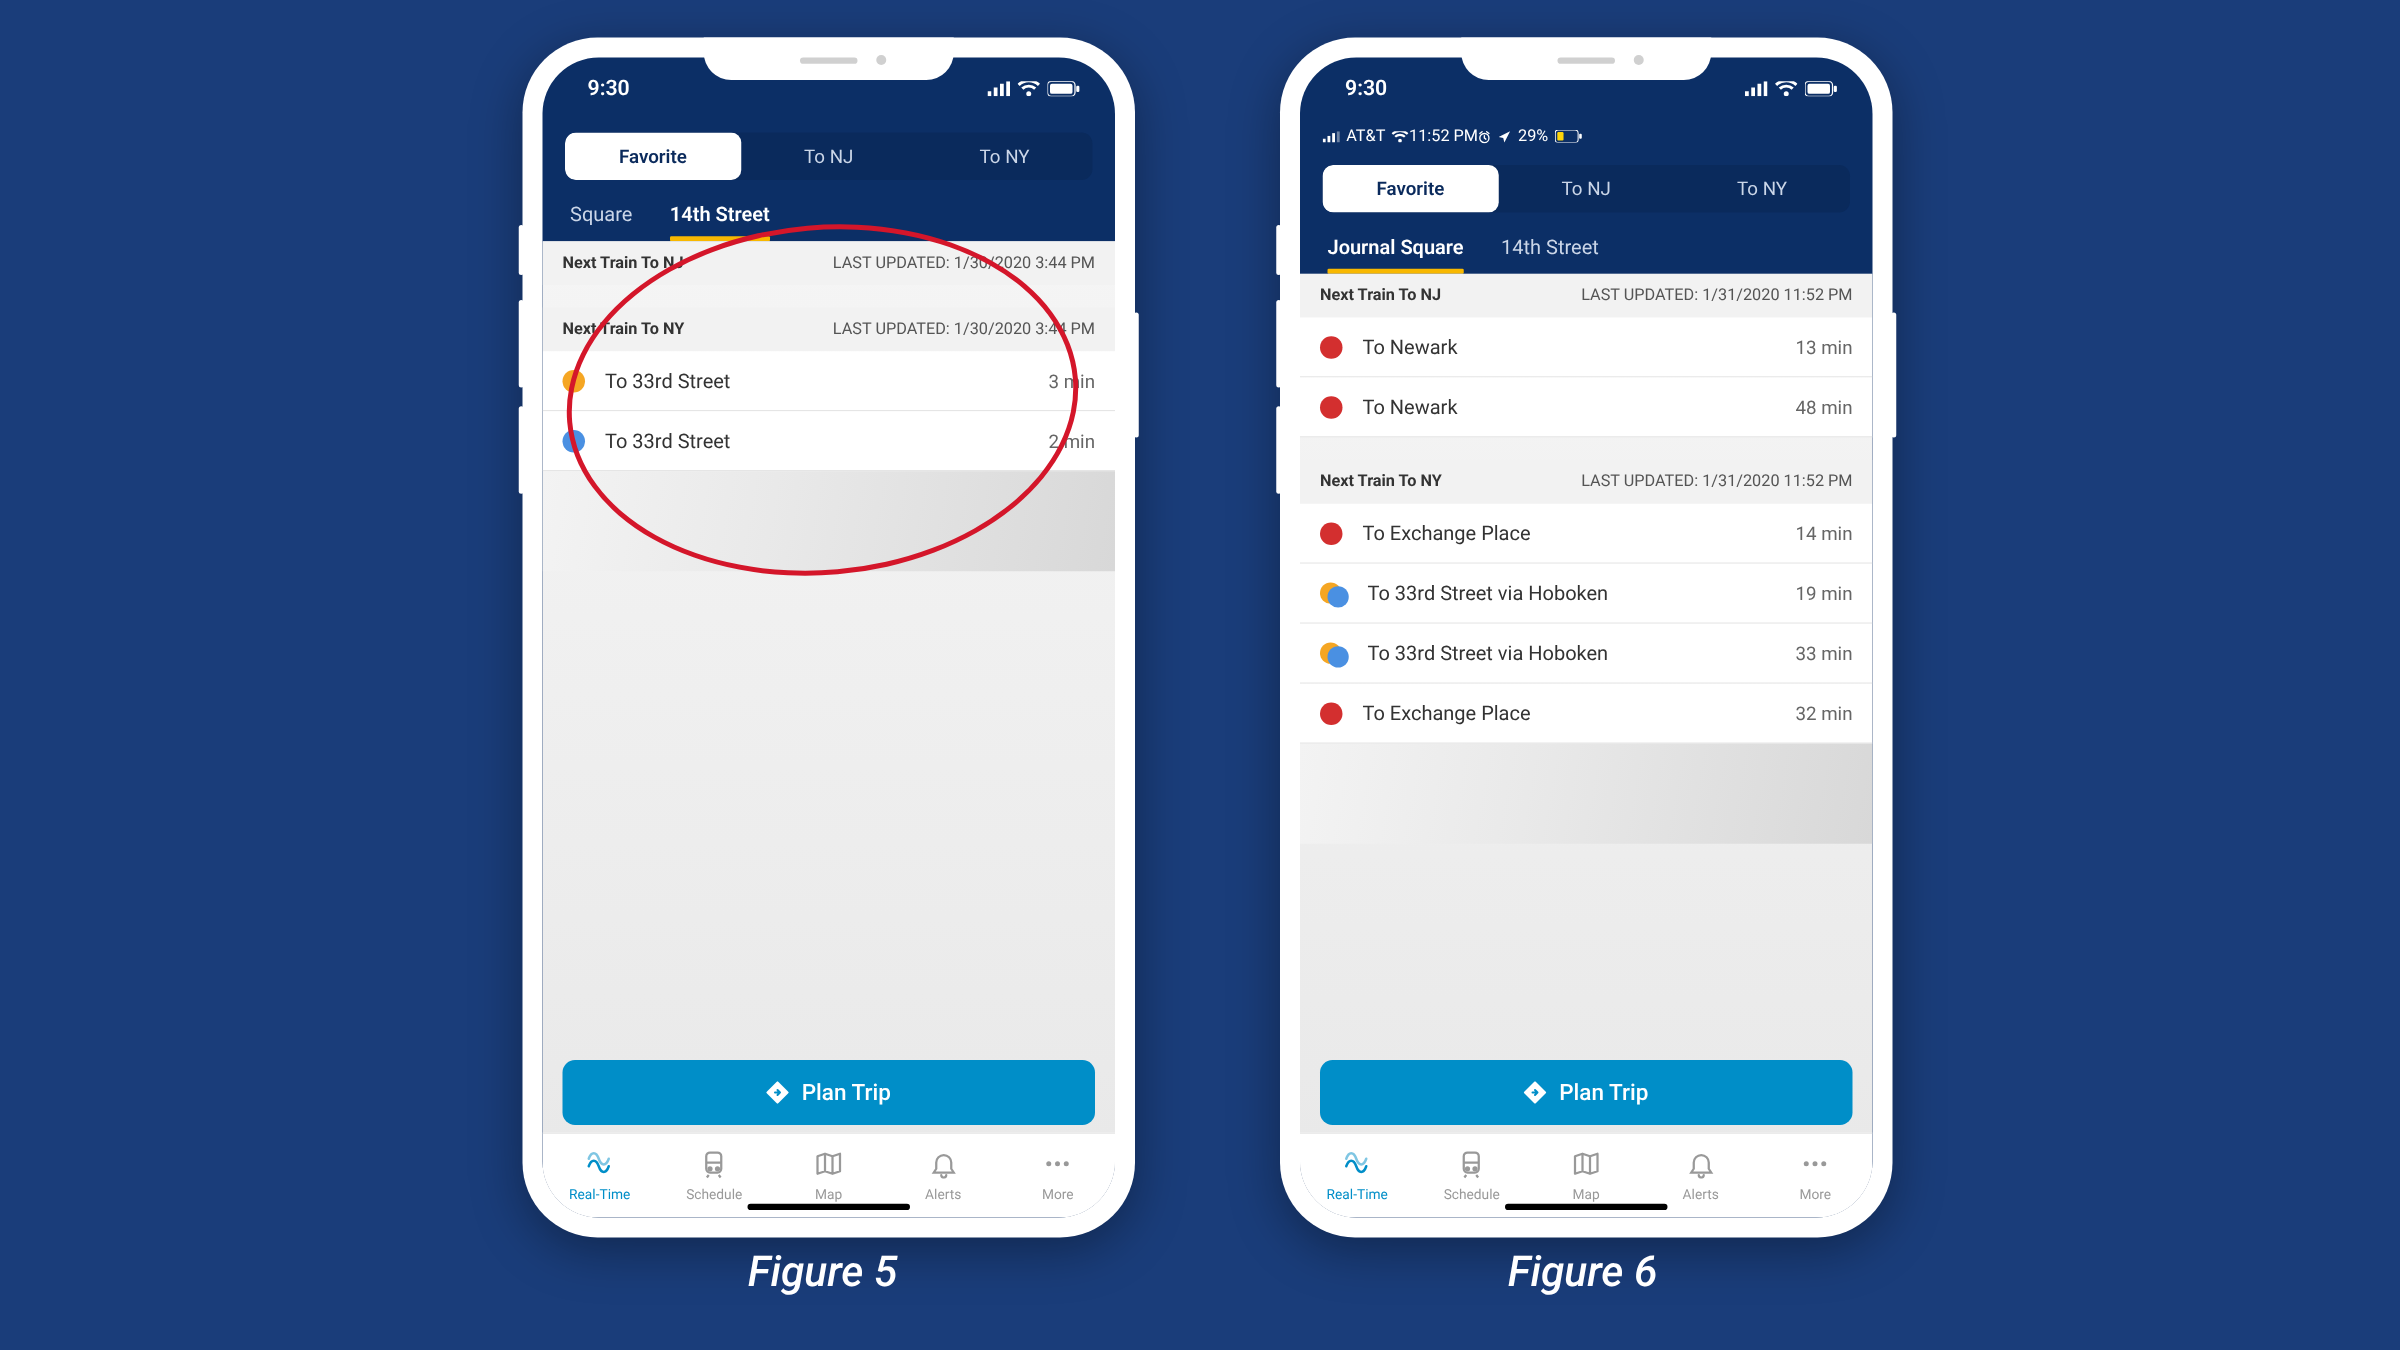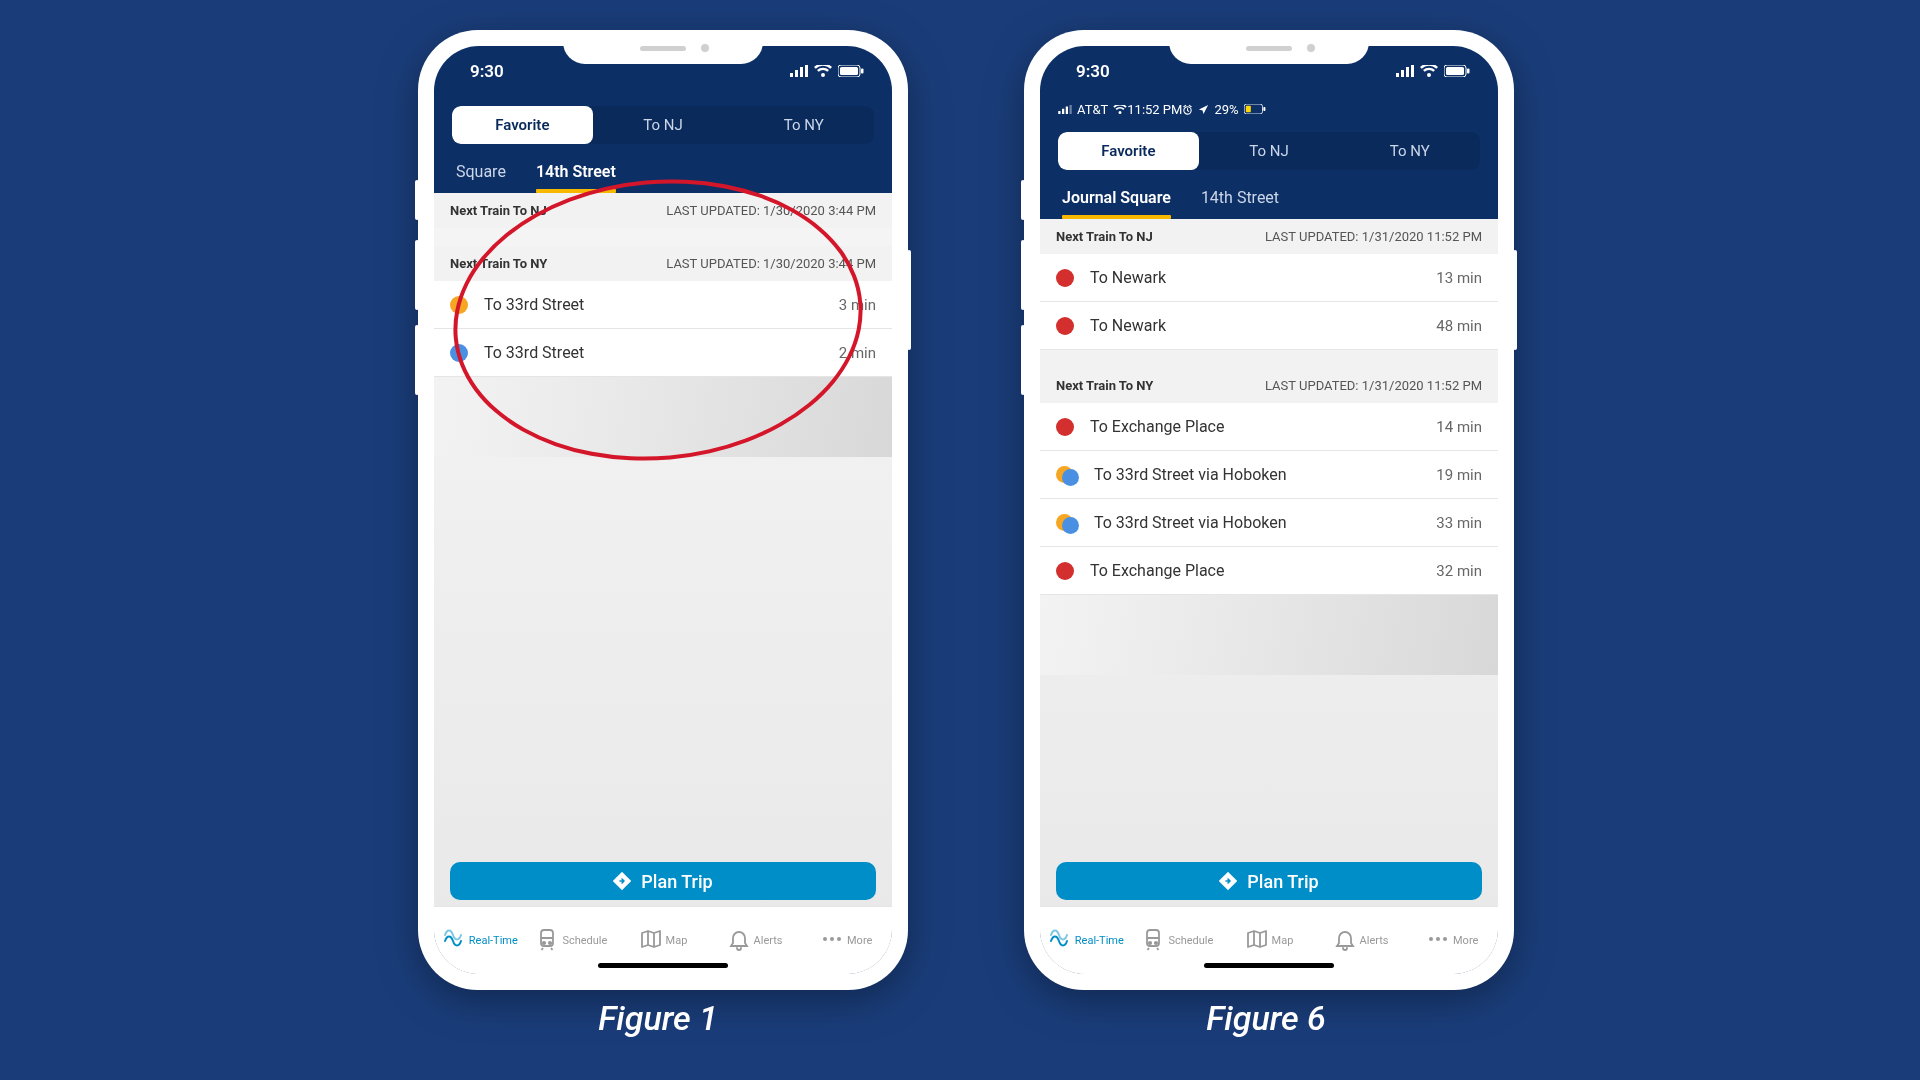--- a/index.html
+++ b/index.html
@@ -69,25 +69,25 @@
   .dot-dual{width:22px;height:18px;position:relative;margin-right:16px;flex:0 0 auto;}
   .dot-dual .dback{position:absolute;left:0;top:0;width:17px;height:17px;border-radius:50%;}
   .dot-dual .dfront{position:absolute;left:6px;top:3px;width:17px;height:17px;border-radius:50%;}
   .row .dest{flex:1;}
   .row .eta{color:#666;font-size:15px;}
   .spacer{height:18px;background:transparent;}
   .photo{flex:1;background:linear-gradient(100deg,#f3f3f3 0%,#e9e9e9 40%,#d8d8d8 100%);position:relative;min-height:80px;}
 
   
   .planwrap{position:absolute;left:16px;right:16px;bottom:74px;z-index:4;}
-  .planbtn{height:38px;background:var(--accent-blue);border-radius:10px;display:flex;align-items:center;justify-content:center;gap:10px;color:#fff;font-size:18px;font-weight:500;}
+  .planbtn{height:52px;background:var(--accent-blue);border-radius:10px;display:flex;align-items:center;justify-content:center;gap:10px;color:#fff;font-size:18px;font-weight:500;}
 
   
   .tabbar{position:absolute;left:0;right:0;bottom:0;height:68px;background:#fff;border-top:1px solid var(--divider);display:flex;z-index:4;}
-  .tabbar > div{flex:1;display:flex;flex-direction:row;align-items:center;justify-content:center;gap:3px;color:var(--text-muted);font-size:11px;}
+  .tabbar > div{flex:1;display:flex;flex-direction:column;align-items:center;justify-content:center;gap:3px;color:var(--text-muted);font-size:11px;}
   .tabbar > div.active{color:var(--accent-blue);}
   .tabbar svg{width:24px;height:24px;}
   .home-ind{position:absolute;left:50%;bottom:6px;transform:translateX(-50%);width:130px;height:5px;border-radius:3px;background:#000;z-index:6;}
 
   
   .anno-ellipse{position:absolute;border:4px solid #d4162a;border-radius:50%;pointer-events:none;z-index:20;}
 
   #phoneA{left:418px;top:30px;}
   #phoneB{left:1024px;top:30px;}
 </style>
@@ -381,15 +381,15 @@
                   <circle cx="19" cy="12" r="2"></circle>
                 </svg></span>
               <span>More</span>
             </div>
           </div>
       </div>
       <div class="home-ind"></div>
     </div>
   </div>
 
-  <div id="cap3" class="caption">Figure 1</div>
+  <div id="cap3" class="caption">Figure 5</div>
   <div id="cap4" class="caption">Figure 6</div>
 </div>
 
 </body></html>

